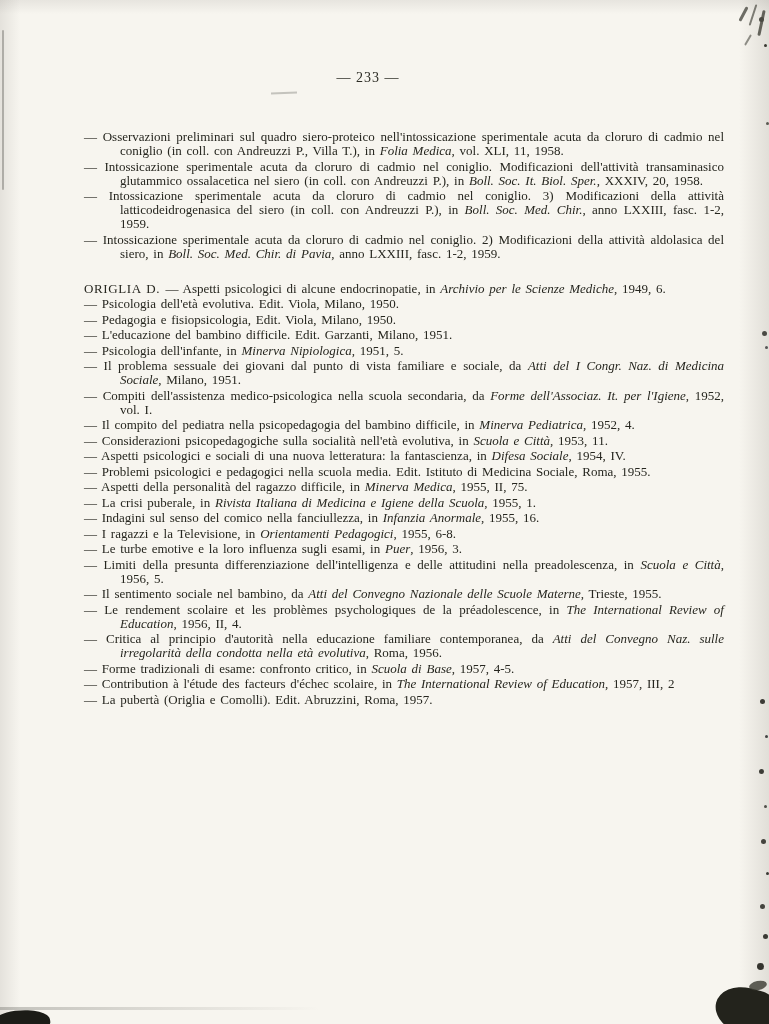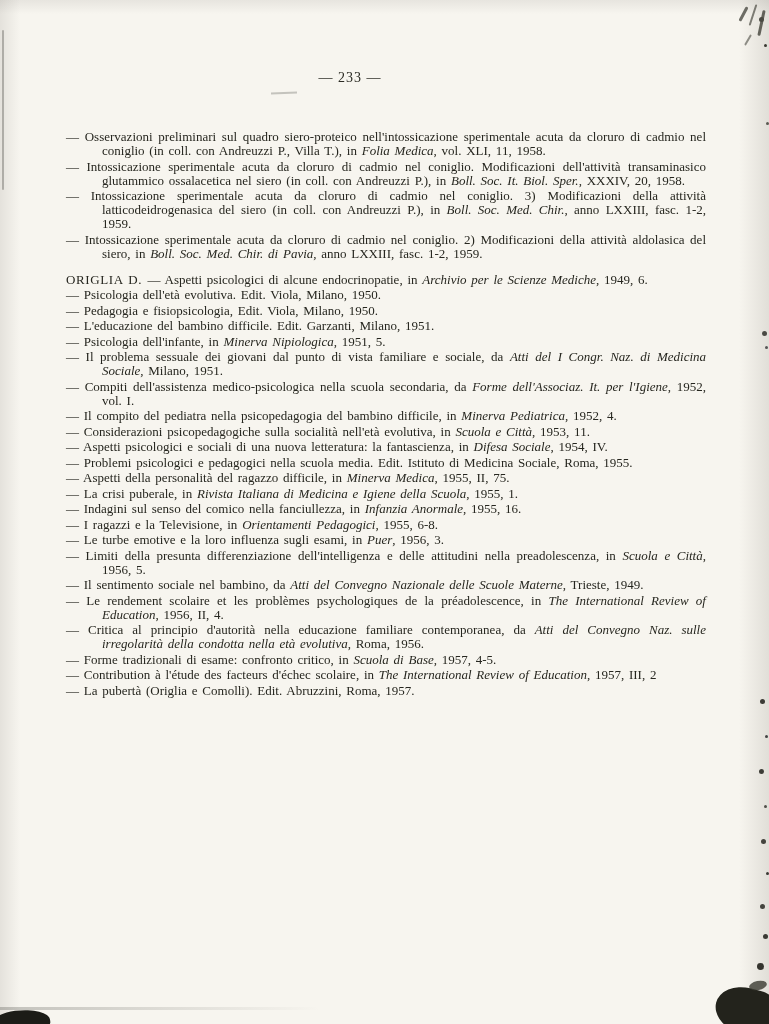--- a/index.html
+++ b/index.html
@@ -15,36 +15,36 @@
       linear-gradient(90deg, rgba(60,55,50,0.10), rgba(60,55,50,0) 20px),
       linear-gradient(270deg, rgba(110,105,95,0.16), rgba(110,105,95,0) 30px),
       linear-gradient(180deg, rgba(90,85,80,0.10), rgba(90,85,80,0) 14px),
       #f7f5ef;
     font-family:"Liberation Serif","DejaVu Serif",serif;
     color:#26261f;
   }
 
   .content-col {
     position:absolute;
-    left:66px;
+    left:84px;
     top:70px;
     width:640px;
   }
 
   .page-number {
     text-align:center;
     padding-right:72px;
     font-size:14px;
     letter-spacing:1px;
     margin-bottom:44px;
     color:#2b2b24;
   }
 
   .section { margin:0; }
-  .section + .section { margin-top:12px; }
+  .section + .section { margin-top:21px; }
 
   .entry {
     font-size:13px;
     line-height:14px;
     text-align:justify;
     word-spacing:1.5px;
     padding-left:36px;
     text-indent:-36px;
     margin-bottom:1.5px;
   }
@@ -122,21 +122,21 @@
         <div class="entry"><span>— </span><span class="rm">Il compito del pediatra nella psicopedagogia del bambino difficile, in </span><span class="it">Minerva Pediatrica</span><span class="rm">, 1952, 4.</span></div>
         <div class="entry"><span>— </span><span class="rm">Considerazioni psicopedagogiche sulla socialità nell'età evolutiva, in </span><span class="it">Scuola e Città</span><span class="rm">, 1953, 11.</span></div>
         <div class="entry"><span>— </span><span class="rm">Aspetti psicologici e sociali di una nuova letteratura: la fantascienza, in </span><span class="it">Difesa Sociale</span><span class="rm">, 1954, IV.</span></div>
         <div class="entry"><span>— </span><span class="rm">Problemi psicologici e pedagogici nella scuola media. Edit. Istituto di Medicina Sociale, Roma, 1955.</span></div>
         <div class="entry"><span>— </span><span class="rm">Aspetti della personalità del ragazzo difficile, in </span><span class="it">Minerva Medica</span><span class="rm">, 1955, II, 75.</span></div>
         <div class="entry"><span>— </span><span class="rm">La crisi puberale, in </span><span class="it">Rivista Italiana di Medicina e Igiene della Scuola</span><span class="rm">, 1955, 1.</span></div>
         <div class="entry"><span>— </span><span class="rm">Indagini sul senso del comico nella fanciullezza, in </span><span class="it">Infanzia Anormale</span><span class="rm">, 1955, 16.</span></div>
         <div class="entry"><span>— </span><span class="rm">I ragazzi e la Televisione, in </span><span class="it">Orientamenti Pedagogici</span><span class="rm">, 1955, 6-8.</span></div>
         <div class="entry"><span>— </span><span class="rm">Le turbe emotive e la loro influenza sugli esami, in </span><span class="it">Puer</span><span class="rm">, 1956, 3.</span></div>
         <div class="entry"><span>— </span><span class="rm">Limiti della presunta differenziazione dell'intelligenza e delle attitudini nella preadolescenza, in </span><span class="it">Scuola e Città</span><span class="rm">, 1956, 5.</span></div>
-        <div class="entry"><span>— </span><span class="rm">Il sentimento sociale nel bambino, da </span><span class="it">Atti del Convegno Nazionale delle Scuole Materne</span><span class="rm">, Trieste, 1949.</span></div>
+        <div class="entry"><span>— </span><span class="rm">Il sentimento sociale nel bambino, da </span><span class="it">Atti del Convegno Nazionale delle Scuole Materne</span><span class="rm">, Trieste, 1955.</span></div>
         <div class="entry"><span>— </span><span class="rm">Le rendement scolaire et les problèmes psychologiques de la préadolescence, in </span><span class="it">The International Review of Education</span><span class="rm">, 1956, II, 4.</span></div>
         <div class="entry"><span>— </span><span class="rm">Critica al principio d'autorità nella educazione familiare contemporanea, da </span><span class="it">Atti del Convegno Naz. sulle irregolarità della condotta nella età evolutiva</span><span class="rm">, Roma, 1956.</span></div>
         <div class="entry"><span>— </span><span class="rm">Forme tradizionali di esame: confronto critico, in </span><span class="it">Scuola di Base</span><span class="rm">, 1957, 4-5.</span></div>
         <div class="entry"><span>— </span><span class="rm">Contribution à l'étude des facteurs d'échec scolaire, in </span><span class="it">The International Review of Education</span><span class="rm">, 1957, III, 2</span></div>
         <div class="entry"><span>— </span><span class="rm">La pubertà (Origlia e Comolli). Edit. Abruzzini, Roma, 1957.</span></div>
       </div>
   </div>
 
   <div class="artifact stroke s1"></div>
   <div class="artifact stroke s2"></div>

